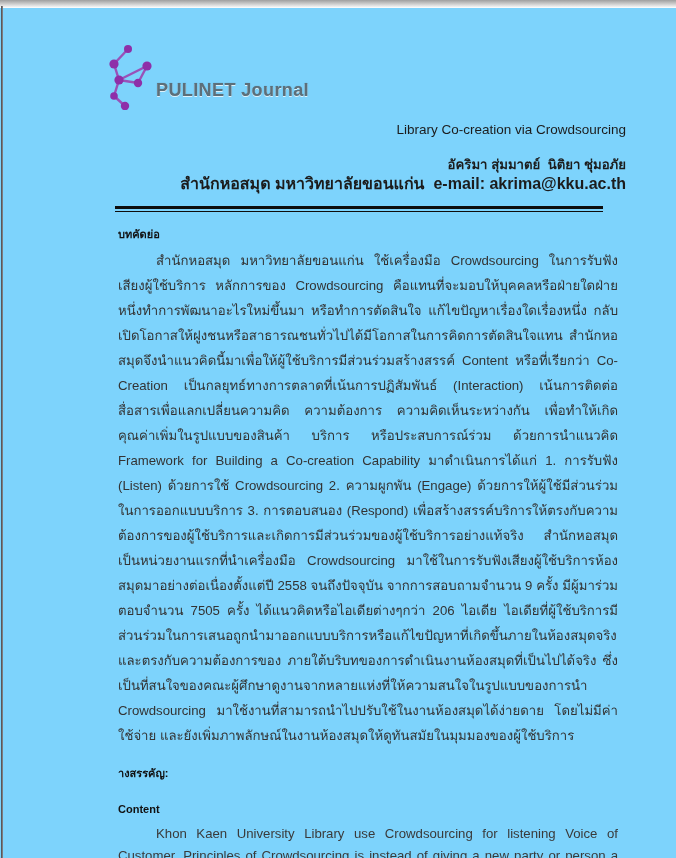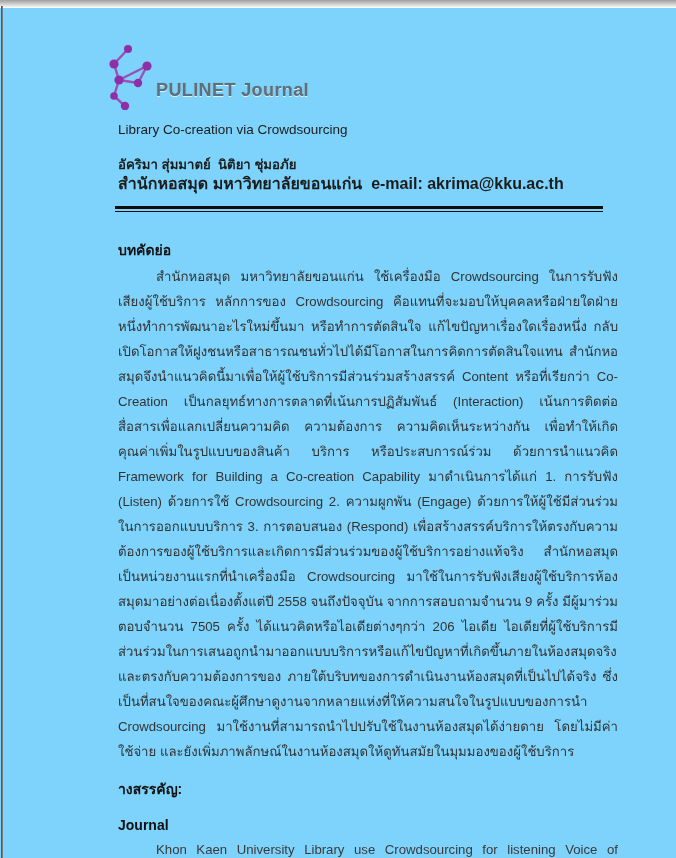--- a/index.html
+++ b/index.html
@@ -27,37 +27,37 @@
   .logo svg { display: block; }
   .logo-text {
     font-size: 18px; font-weight: bold; letter-spacing: 0.4px;
     color: #5c6f7a;
     text-shadow: 0 1px 0 rgba(255,255,255,0.75), 0 0 1px rgba(70,85,92,0.55);
     margin-left: 3px; margin-bottom: 9px;
     white-space: nowrap;
   }
 
   
-  .title-block { position: absolute; top: 120px; left: 118px; right: 71px; }
+  .title-block { position: absolute; top: 120px; left: 118px; right: 50px; text-align: right; }
   .paper-title { font-size: 13.5px; color: #1c1c1c; line-height: 19px; }
   .authors     { margin-top: 16px; font-weight: bold; font-size: 13.2px; color: #1c1c1c; line-height: 19px; }
   .affiliation { margin-top: 2px;  font-weight: bold; font-size: 16px; color: #1c1c1c; line-height: 15px; }
 
   
   .rule-double {
     position: absolute; top: 206px; left: 115px; width: 488px;
     height: 2px; box-sizing: content-box;
     border-top: 3px solid #0d0d0d; border-bottom: 1px solid #0d0d0d;
   }
 
   
   .body-content { position: absolute; top: 224px; left: 118px; width: 500px; }
   .sec-heading {
-    font-size: 14px; font-weight: bold; color: #111;
-    margin: 16px 0 3px 0; line-height: 21px;
+    font-size: 11px; font-weight: bold; color: #111;
+    margin: 0 0 3px 0; line-height: 21px;
   }
   .para {
     margin: 0; font-size: 13.2px; color: #333;
     line-height: 25px; text-align: justify; text-indent: 38px;
   }
   .para-en {
     margin: 0; font-size: 13.2px; color: #3a3a3a;
     line-height: 22px; text-align: justify; text-align-last: justify;
     text-indent: 38px;
   }
@@ -105,18 +105,18 @@
 
   <div class="rule-double"></div>
 
   <div class="body-content">
 
     <div class="sec-heading">บทคัดย่อ</div>
     <p class="para">สำนักหอสมุด มหาวิทยาลัยขอนแก่น ใช้เครื่องมือ Crowdsourcing ในการรับฟังเสียงผู้ใช้บริการ หลักการของ Crowdsourcing คือแทนที่จะมอบให้บุคคลหรือฝ่ายใดฝ่ายหนึ่งทำการพัฒนาอะไรใหม่ขึ้นมา หรือทำการตัดสินใจ แก้ไขปัญหาเรื่องใดเรื่องหนึ่ง กลับเปิดโอกาสให้ฝูงชนหรือสาธารณชนทั่วไปได้มีโอกาสในการคิดการตัดสินใจแทน สำนักหอสมุดจึงนำแนวคิดนี้มาเพื่อให้ผู้ใช้บริการมีส่วนร่วมสร้างสรรค์ Content หรือที่เรียกว่า Co-Creation เป็นกลยุทธ์ทางการตลาดที่เน้นการปฏิสัมพันธ์ (Interaction) เน้นการติดต่อสื่อสารเพื่อแลกเปลี่ยนความคิด ความต้องการ ความคิดเห็นระหว่างกัน เพื่อทำให้เกิดคุณค่าเพิ่มในรูปแบบของสินค้า บริการ หรือประสบการณ์ร่วม ด้วยการนำแนวคิด Framework for Building a Co-creation Capability มาดำเนินการได้แก่ 1. การรับฟัง (Listen) ด้วยการใช้ Crowdsourcing 2. ความผูกพัน (Engage) ด้วยการให้ผู้ใช้มีส่วนร่วมในการออกแบบบริการ 3. การตอบสนอง (Respond) เพื่อสร้างสรรค์บริการให้ตรงกับความต้องการของผู้ใช้บริการและเกิดการมีส่วนร่วมของผู้ใช้บริการอย่างแท้จริง สำนักหอสมุดเป็นหน่วยงานแรกที่นำเครื่องมือ Crowdsourcing มาใช้ในการรับฟังเสียงผู้ใช้บริการห้องสมุดมาอย่างต่อเนื่องตั้งแต่ปี 2558 จนถึงปัจจุบัน จากการสอบถามจำนวน 9 ครั้ง มีผู้มาร่วมตอบจำนวน 7505 ครั้ง ได้แนวคิดหรือไอเดียต่างๆกว่า 206 ไอเดีย ไอเดียที่ผู้ใช้บริการมีส่วนร่วมในการเสนอถูกนำมาออกแบบบริการหรือแก้ไขปัญหาที่เกิดขึ้นภายในห้องสมุดจริง และตรงกับความต้องการของ ภายใต้บริบทของการดำเนินงานห้องสมุดที่เป็นไปได้จริง ซึ่งเป็นที่สนใจของคณะผู้ศึกษาดูงานจากหลายแห่งที่ให้ความสนใจในรูปแบบของการนำ Crowdsourcing มาใช้งานที่สามารถนำไปปรับใช้ในงานห้องสมุดได้ง่ายดาย โดยไม่มีค่าใช้จ่าย และยังเพิ่มภาพลักษณ์ในงานห้องสมุดให้ดูทันสมัยในมุมมองของผู้ใช้บริการ</p>
 
     <div class="sec-heading mt">างสรรคัญ:</div>
 
-    <div class="sec-heading mt">Journal</div>
+    <div class="sec-heading mt">Content</div>
     <p class="para-en">Khon Kaen University Library use Crowdsourcing for listening Voice of Customer. Principles of Crowdsourcing is instead of giving a new party or person a new development or make a decision solve a problem. It gives the crowd or the general</p>
 
   </div>
 
 </div>
 
 </body></html>

